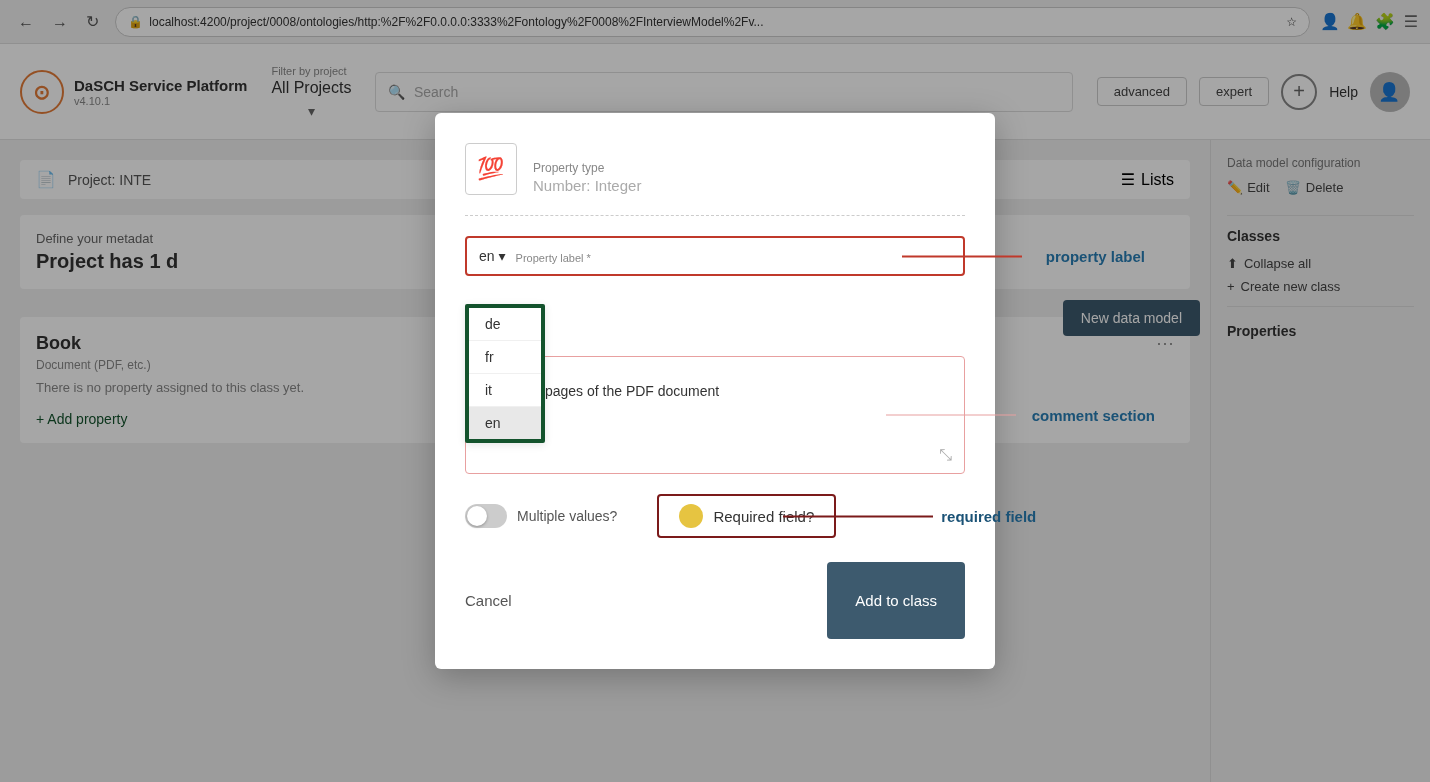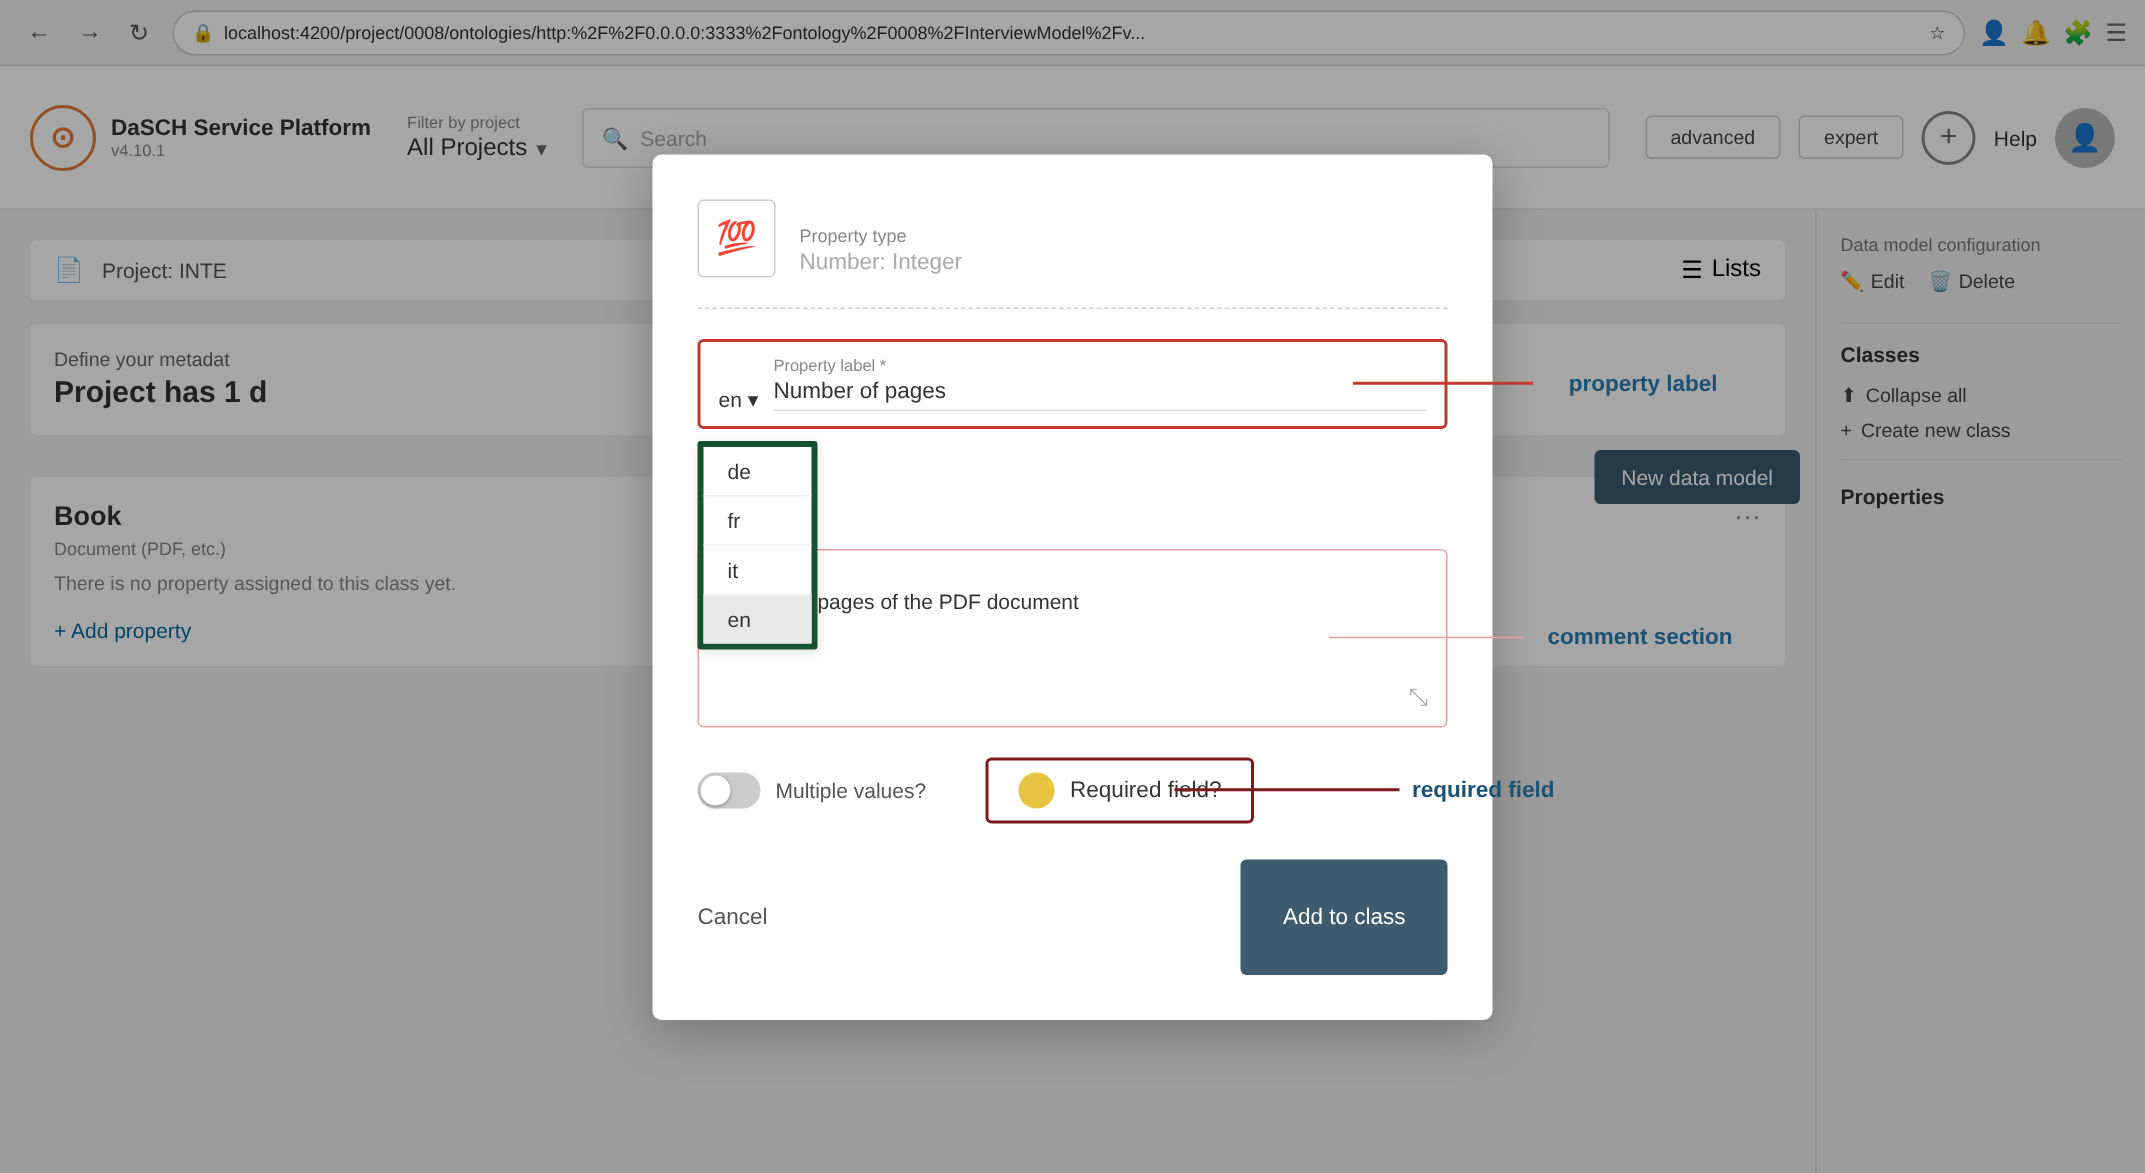--- a/index.html
+++ b/index.html
@@ -44,21 +44,21 @@
       position: relative;
       z-index: 1;
     }
     .logo-area { display: flex; align-items: center; gap: 10px; min-width: 200px; }
     .logo-circle { width: 44px; height: 44px; border: 2px solid #e47c38; border-radius: 50%; display: flex; align-items: center; justify-content: center; color: #e47c38; font-size: 20px; font-weight: bold; }
     .logo-text { font-size: 15px; font-weight: 600; color: #333; line-height: 1.3; }
     .logo-version { font-size: 11px; color: #888; }
 
     .filter-area { display: flex; flex-direction: column; gap: 2px; }
     .filter-label { font-size: 11px; color: #888; }
-    .filter-select { display: flex; align-items: center; gap: 6px; font-size: 16px; font-weight: 500; color: #333; cursor: pointer; }
+    .filter-select { display: flex; align-items: center; gap: 6px; font-size: 16px; font-weight: 500; color: #333; cursor: pointer; flex-direction: column; }
     .chevron-icon { font-size: 14px; color: #666; }
 
     .search-bar {
       flex: 1;
       height: 40px;
       border: 1px solid #ddd;
       border-radius: 4px;
       display: flex;
       align-items: center;
       padding: 0 12px;
@@ -119,21 +119,21 @@
 
     .class-card {
       background: white;
       border-radius: 4px;
       padding: 16px;
     }
     .class-card-header { display: flex; justify-content: space-between; align-items: center; margin-bottom: 4px; }
     .class-name { font-size: 18px; font-weight: 600; color: #333; }
     .class-subtitle { font-size: 12px; color: #888; margin-bottom: 8px; }
     .class-empty { font-size: 13px; color: #888; margin-bottom: 16px; }
-    .add-property-btn { background: none; border: none; cursor: pointer; font-size: 14px; color: #0369a1; display: flex; align-items: center; gap: 6px; }
+    .add-property-btn { background: none; border: none; cursor: pointer; font-size: 14px; color: #14532d; display: flex; align-items: center; gap: 6px; }
     .three-dots { font-size: 18px; color: #888; cursor: pointer; background: none; border: none; }
 
     
     .right-sidebar {
       width: 220px;
       background: #f0f0f0;
       padding: 16px;
       border-left: 1px solid #ddd;
     }
     .data-model-config { font-size: 12px; color: #777; margin-bottom: 10px; }
@@ -569,21 +569,20 @@
     </div>
 
     <div class="property-label-wrapper">
       <div class="property-label-box">
         <button class="lang-select-btn">
           <span>en</span>
           <span>▾</span>
         </button>
         <div class="property-label-field">
           <span class="field-label">Property label *</span>
-          <input class="field-input" type="text" value="Number of pages" style="">
         </div>
       </div>
 
       <div class="lang-dropdown">
         <div class="lang-option">de</div>
         <div class="lang-option">fr</div>
         <div class="lang-option">it</div>
         <div class="lang-option selected">en</div>
       </div>
 

